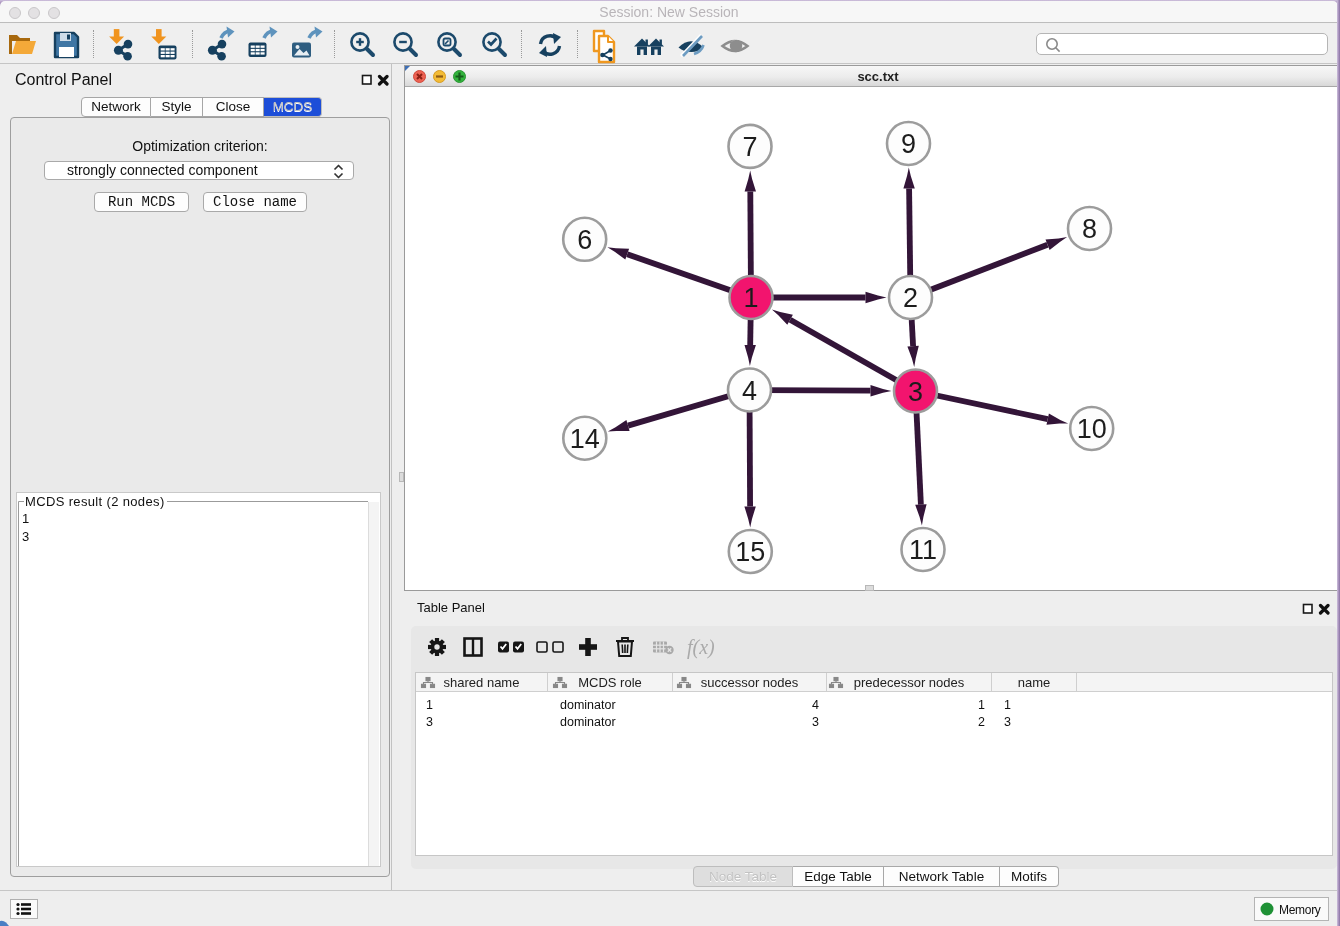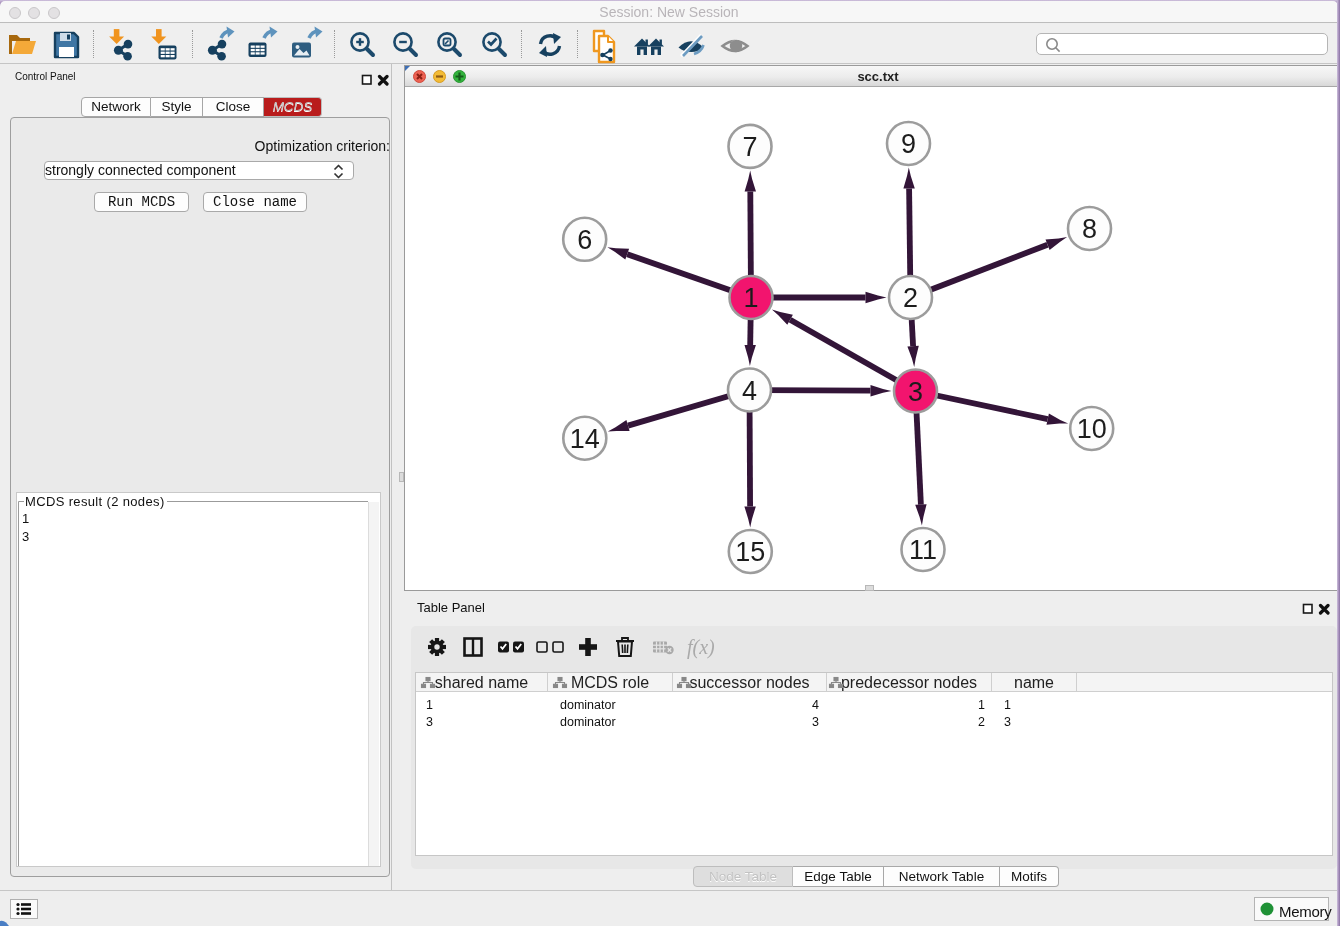--- a/index.html
+++ b/index.html
@@ -15,33 +15,33 @@
      background:#e3e1e3; border:1px solid #c9c7c9; }
   .wtitle { position:absolute; top:3px; left:0; width:100%; text-align:center;
      font-size:14px; color:#b9b5b9; }
   .toolbar { left:0; top:24px; width:1338px; height:40px; background:#efefef;
      border-bottom:1px solid #c5c5c5; }
   .tsep { position:absolute; top:6px; height:28px; width:0;
      border-left:1px dotted #9a9a9a; }
   .searchbox { position:absolute; left:1036px; top:9px; width:292px; height:22px;
      background:#fff; border:1px solid #b5b5b5; border-radius:5px; }
   
-  .cp-head { left:15px; top:71px; font-size:10px; color:#111; }
+  .cp-head { left:15px; top:71px; font-size:16px; color:#111; }
   .cp-box { left:10px; top:117px; width:380px; height:760px; background:#eaeaea;
      border:1px solid #9e9e9e; border-radius:4px; }
   .tabs { position:absolute; display:flex; }
   .tab { height:20px; background:#fdfdfd; border:1px solid #a6a6a6; border-left:none;
      font-size:13.5px; color:#111; text-align:center; line-height:18px;
      white-space:nowrap; }
   .tab.first { border-left:1px solid #a6a6a6; border-radius:4px 0 0 4px; }
   .tab.last { border-radius:0 4px 4px 0; }
-  .tab.dis { background:#b91c1c; color:#c2c2c2; text-shadow:0 1px 0 #fff; border-color:#bdbdbd;font-style:italic; }
+  .tab.dis { background:#1d4ed8; color:#c2c2c2; text-shadow:0 1px 0 #fff; border-color:#bdbdbd; }
   .selbox { left:44px; top:161px; width:310px; height:19px; background:#fff;
      border:1px solid #a9a9a9; border-radius:4px; font-size:14px; color:#111;
-     line-height:17px; padding-left:0; }
+     line-height:17px; padding-left:22px; }
   .btn { position:absolute; height:20px; background:#fdfdfd; border:1px solid #a9a9a9;
      border-radius:4px; font-size:14px; color:#111; text-align:center; line-height:18px;font-family:Liberation Mono, monospace; }
   .mcds-white { position:absolute; left:16px; top:492px; width:365px; height:375px;
      background:#fff; border:1px solid #c9c9c9; font-size:13px; color:#111; }
   .mcds-sb { position:absolute; right:1px; top:9px; width:11px; height:364px;
      background:#f4f4f4; border-left:1px solid #dcdcdc; }
   
   .netwin { left:404px; top:65px; width:934px; height:526px;
      border:1px solid #9a9a9a; background:#fff; }
   .net-title { position:absolute; left:0; top:0; width:100%; height:21px;
@@ -52,21 +52,21 @@
      font-size:13px; font-weight:bold; color:#222; }
   
   .tp-head { left:417px; top:600px; font-size:13px; color:#111; }
   .tp-card { left:411px; top:626px; width:926px; height:243px; background:#e7e7e7; border-radius:5px; }
   .tp-toolbar { left:415px; top:629px; width:918px; height:38px; }
   .tp-table { left:415px; top:672px; width:918px; height:184px; background:#fff;
      border:1px solid #c6c6c6; }
   .th-row { position:absolute; left:0; top:0; width:100%; height:19px; background:#f4f4f4;
      border-bottom:1px solid #cfcfcf; }
   .th-cell { position:absolute; top:0; height:19px; border-right:1px solid #cfcfcf;
-     font-size:16px; color:#222; text-align:center; line-height:19px; }
+     font-size:13px; color:#222; text-align:center; line-height:19px; }
   .td { position:absolute; font-size:12.5px; color:#111; }
   .btabs { position:absolute; display:flex; top:866px; }
   .btab { height:21px; background:#fdfdfd; border:1px solid #a8a8a8; border-left:none;
      font-size:13.5px; color:#111; text-align:center; line-height:19px;
      white-space:nowrap; }
   .btab.first { border-left:1px solid #a8a8a8; border-radius:4px 0 0 4px; }
   .btab.last { border-radius:0 4px 4px 0; }
   .btab.dis { background:#dedede; color:#c2c2c2; text-shadow:0 1px 0 #fff; border-color:#bdbdbd; }
   .statusline { left:0; top:890px; width:1338px; height:1px; background:#c6c6c6; }
   .memb { left:1254px; top:897px; width:75px; height:24px; background:#fafafa;
@@ -254,21 +254,21 @@
   <rect x="1.5" y="1.5" width="8.5" height="8.5" fill="#fff" stroke="#1a1a1a" stroke-width="1.6"></rect>
   <path d="M18.5 2.5 L26 10 M26 2.5 L18.5 10" stroke="#111" stroke-width="3.2" fill="none" stroke-linecap="round"></path>
 </svg>
 <div class="abs cp-box"></div>
 <div class="tabs" style="left:81px;top:97px">
   <div class="tab first" style="width:70px">Network</div>
   <div class="tab" style="width:52px">Style</div>
   <div class="tab" style="width:61px">Close</div>
   <div class="tab last dis" style="width:58px">MCDS</div>
 </div>
-<div class="abs" style="left:10px;top:138px;width:380px;text-align:right;font-size:14px;color:#111">Optimization criterion:</div>
+<div class="abs" style="left:10px;top:138px;width:380px;text-align:center;font-size:14px;color:#111">Optimization criterion:</div>
 <div class="abs selbox">strongly connected component
   <svg width="11" height="15" style="position:absolute;right:9px;top:2px">
     <path d="M1.5 5.5 L5.5 1.5 L9.5 5.5 M1.5 9.5 L5.5 13.5 L9.5 9.5" stroke="#333" stroke-width="1.7" fill="none" stroke-linejoin="round"></path>
   </svg>
 </div>
 <div class="btn" style="left:94px;top:192px;width:95px">Run MCDS</div>
 <div class="btn" style="left:203px;top:192px;width:104px">Close name</div>
 <div class="mcds-white">
   <div class="mcds-sb"></div>
   <svg width="367" height="379" style="position:absolute;left:-16px;top:-6px" fill="none">
@@ -487,17 +487,17 @@
     <circle cx="7" cy="9" r="1.6" fill="#111"></circle>
       <rect x="10" y="7.7" width="10" height="2.6" fill="#111"></rect>
     <circle cx="7" cy="13.5" r="1.6" fill="#111"></circle>
       <rect x="10" y="12.2" width="10" height="2.6" fill="#111"></rect>
   </svg>
 </div>
 <div class="abs memb">
   <svg width="16" height="16" style="position:absolute;left:5px;top:4px">
       <circle cx="7" cy="7" r="6.5" fill="#1f9136"></circle>
     </svg>
-  <span style="position:absolute;left:24px;top:4.5px;font-size:15px;letter-spacing:-0.3px">Memory</span>
+  <span style="position:absolute;left:24px;top:4.5px;font-size:12px;letter-spacing:-0.3px">Memory</span>
 </div>
 <svg class="abs" width="9" height="6" style="left:0;top:920px">
     <path d="M0 6 L0 1 Q3 0 6 2.5 Q8 4.5 9 6 Z" fill="#4a7ec4"></path>
   </svg>
 
 </body></html>

